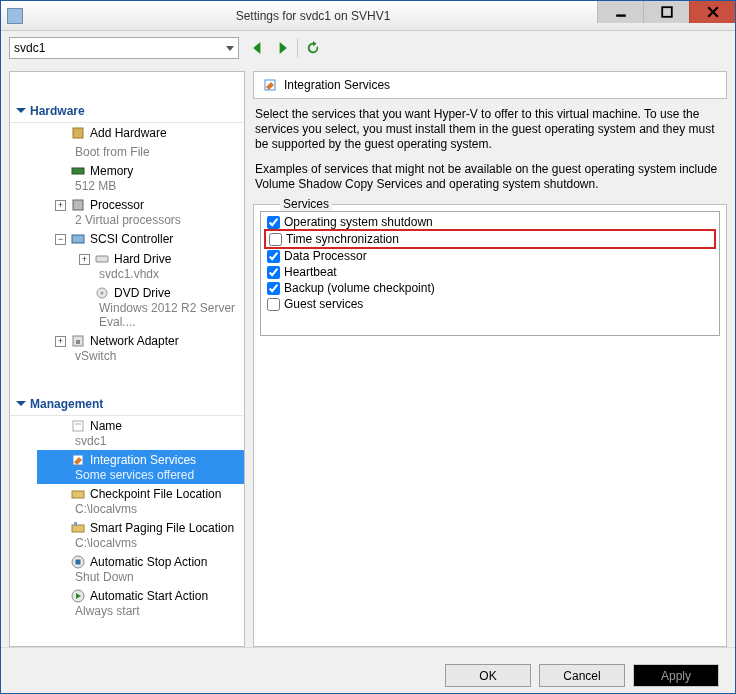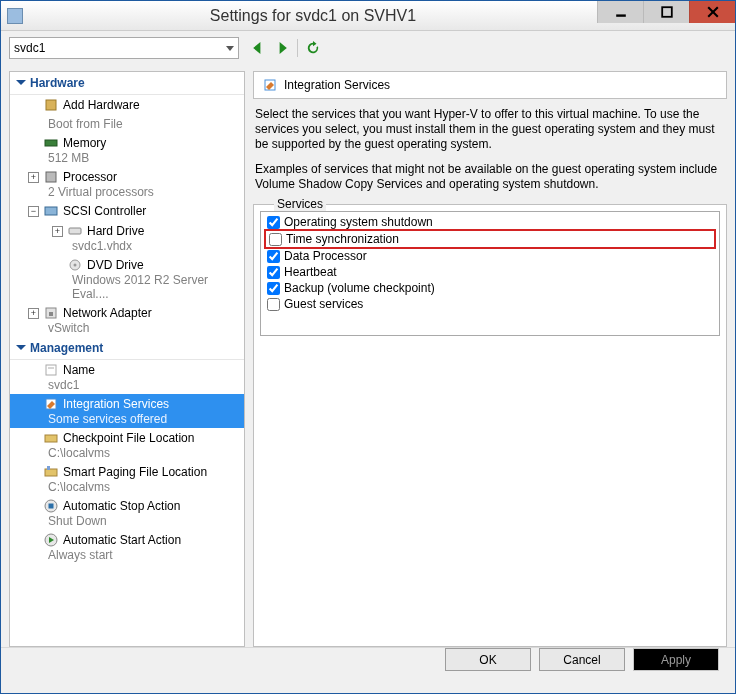--- a/index.html
+++ b/index.html
@@ -1,56 +1,56 @@
 <!DOCTYPE html>
 <html><head>
 <meta charset="utf-8">
 <style>
 * { box-sizing: border-box; margin: 0; padding: 0; font-family: "Segoe UI", Tahoma, sans-serif; font-size: 12px; }
 body { background: #fff; }
 .window { width: 736px; height: 694px; border: 1px solid #1e5aa0; display: flex; flex-direction: column; background: #f0f0f0; }
 .titlebar { height: 30px; background: linear-gradient(#fff,#e8e8e8); display: flex; align-items: center; border-bottom: 1px solid #ccc; }
 .titlebar .app-icon { width: 16px; height: 16px; margin: 0 6px; background:#9bbde0; border:1px solid #6a8db0; }
-.titlebar .title { flex: 1; text-align: center; color: #333; font-size: 16px; }
+.titlebar .title { flex: 1; text-align: center; color: #333; font-size: 12px; }
 .win-controls { display: flex; height: 100%; }
 .win-btn { width: 46px; height: 22px; display:flex; align-items:center; justify-content:center; border-left:1px solid rgba(0,0,0,.1);}
 .win-btn.min,.win-btn.max{ background:#d0d0d0;}
 .win-btn.min svg,.win-btn.max svg,.win-btn.close svg{width:12px;height:12px;}
 .win-btn.close { background:#c94f3e; }
 .toolbar-row { height: 34px; display:flex; align-items:center; padding: 4px 8px; gap: 10px; background:#f0f0f0;}
 .vm-select { width: 230px; height:22px; border:1px solid #a9a9a9; background:#fff; display:flex; align-items:center; justify-content:space-between; padding:0 4px;}
 .vm-select .chev { width:0;height:0;border-left:4px solid transparent;border-right:4px solid transparent;border-top:5px solid #555;}
 .nav-btns { display:flex; gap:6px; align-items:center;}
 .nav-btn { width:18px; height:18px; display:flex;align-items:center;justify-content:center;}
 .content { flex:1; display:flex; padding: 6px 8px 0 8px; gap:8px; overflow:hidden;}
 .left { width: 236px; border:1px solid #bfbfbf; background:#fff; overflow:auto;}
 .right { flex:1; display:flex; flex-direction:column;}
-.section-hdr { color:#1a4e92; font-weight:bold; padding:4px 6px; border-bottom:1px solid #e6e6e6; background:#fff;}
+.section-hdr { color:#1a4e92; font-weight:bold; padding:4px 6px; border-bottom:1px solid #e6e6e6; background:#fff;margin-top:28px;}
 .section-hdr .caret{ display:inline-block; width:0;height:0;border-left:5px solid transparent;border-right:5px solid transparent;border-top:5px solid #1a4e92; margin-right:4px; vertical-align:middle; transform:translateY(-1px);}
-.tree-item { padding: 2px 4px 2px 8px; }
+.tree-item { padding: 2px 4px 2px 8px; margin-left: 27px; }
 .tree-item.level2 { padding-left: 18px; }
 .tree-item.level3 { padding-left: 42px; }
 .tree-item.selected { background:#2e90ef; color:#fff;}
 .tree-item.selected .sub { color:#e8f2ff;}
 .row { display:flex; align-items:center; gap:4px; min-height:16px;}
 .exp { width:11px; height:11px; border:1px solid #888; background:#fff; display:flex; align-items:center; justify-content:center; font-size:9px; line-height:1; color:#333; flex-shrink:0;}
 .exp.spacer{border:none;background:none;}
 .ti-icon{ width:16px;height:16px; flex-shrink:0; display:flex;align-items:center;justify-content:center;}
 .ti-label{ color:#000;}
 .sub{ color:#808080; padding-left:20px; line-height:14px;}
 .tree-item.level3 .sub{ padding-left:20px;}
 .panel-hdr { border:1px solid #bfbfbf; background:#fff; padding:5px 8px; display:flex; align-items:center; gap:6px;}
 .desc { padding:8px 2px; color:#000000; line-height:15px;}
 .fieldset { border:1px solid #bfbfbf; margin-top:4px; padding:6px 6px 6px 6px; flex:1; background:#fff; position:relative;}
-.fieldset .legend{ position:absolute; top:-8px; left:20px; background:#f0f0f0; padding:0 3px; color:#000;}
+.fieldset .legend{ position:absolute; top:-8px; left:26px; background:#f0f0f0; padding:0 3px; color:#000;}
 .services-box{ border:1px solid #a9a9a9; background:#fff; height:125px; padding:2px 4px;}
 .svc-row{ display:flex; align-items:center; gap:4px; padding:0 2px; height:16px;}
 .svc-row input[type=checkbox]{ width:13px;height:13px; }
 .highlight-box{ border:2px solid #d32323; padding:0 1px; margin:-1px -1px;}
-.buttons { height:46px; display:flex; align-items:flex-start; justify-content:flex-end; gap:8px; padding:0 16px; border-top:1px solid #d9d9d9; background:#f0f0f0;}
+.buttons { height:46px; display:flex; align-items:flex-end; justify-content:flex-end; gap:8px; padding:6px 16px; border-top:1px solid #d9d9d9; background:#f0f0f0;}
 .btn { width:86px; height:23px; border:1px solid #9c9c9c; background:#e8e8e8; display:flex;align-items:center;justify-content:center;}
 .btn.disabled{ color:#9a9a9a; border-color:#c7c7c7; background:#000000;}
 </style>
 </head>
 <body>
 
 <div class="window">
   <div class="titlebar">
     <div class="app-icon"></div>
     <div class="title">Settings for svdc1 on SVHV1</div>

